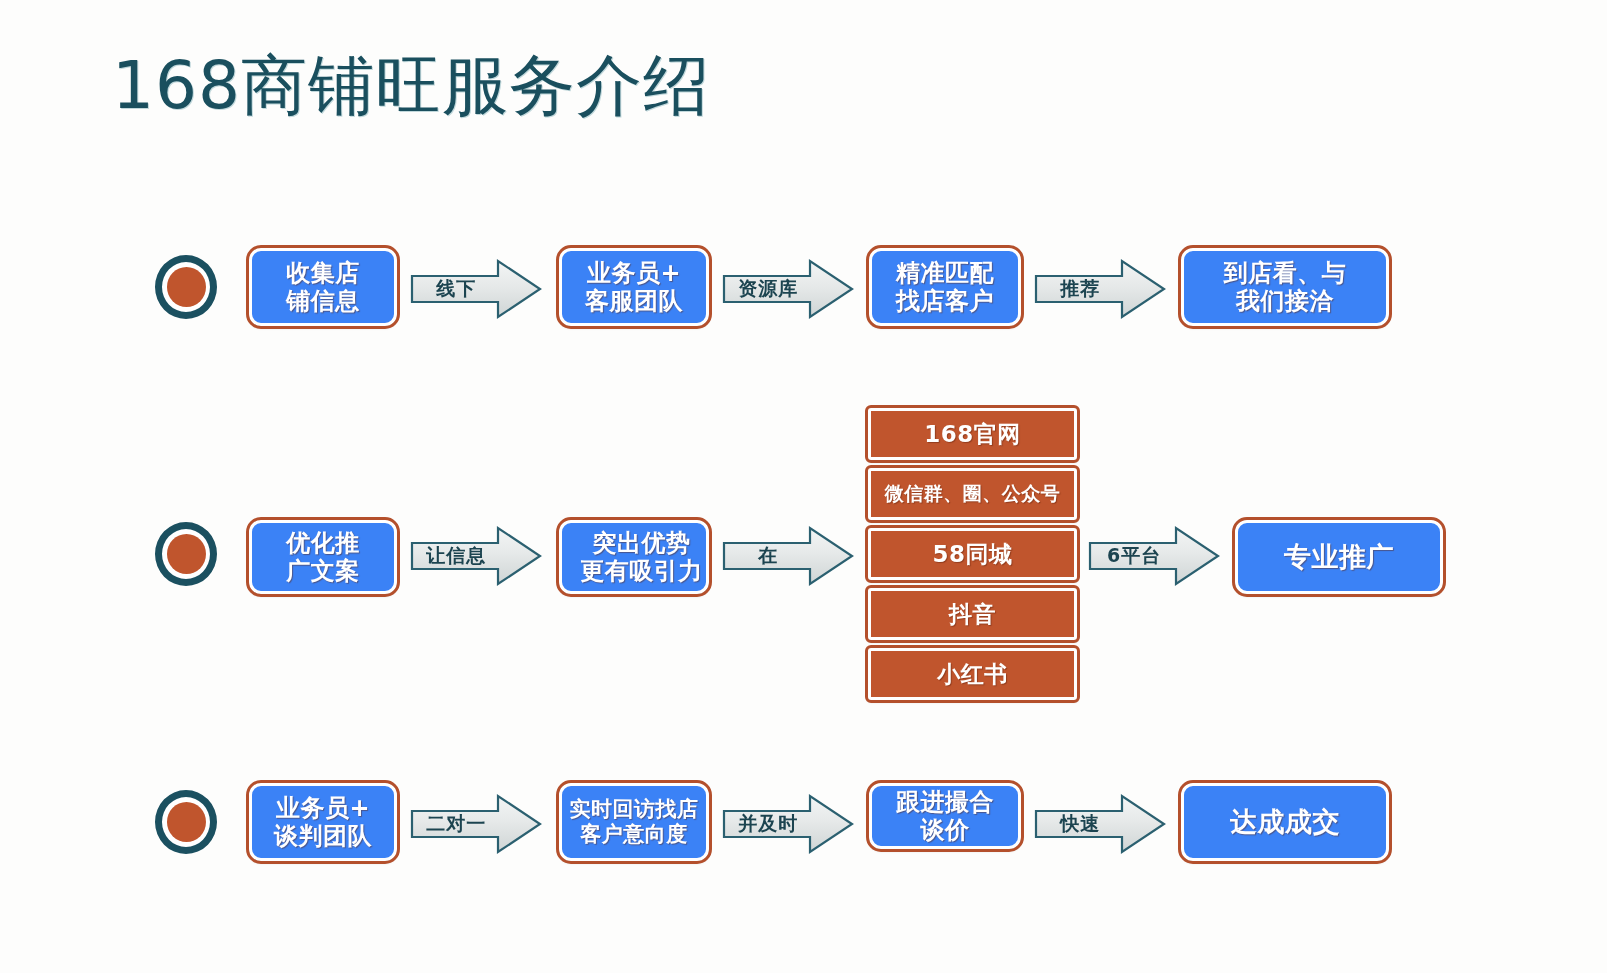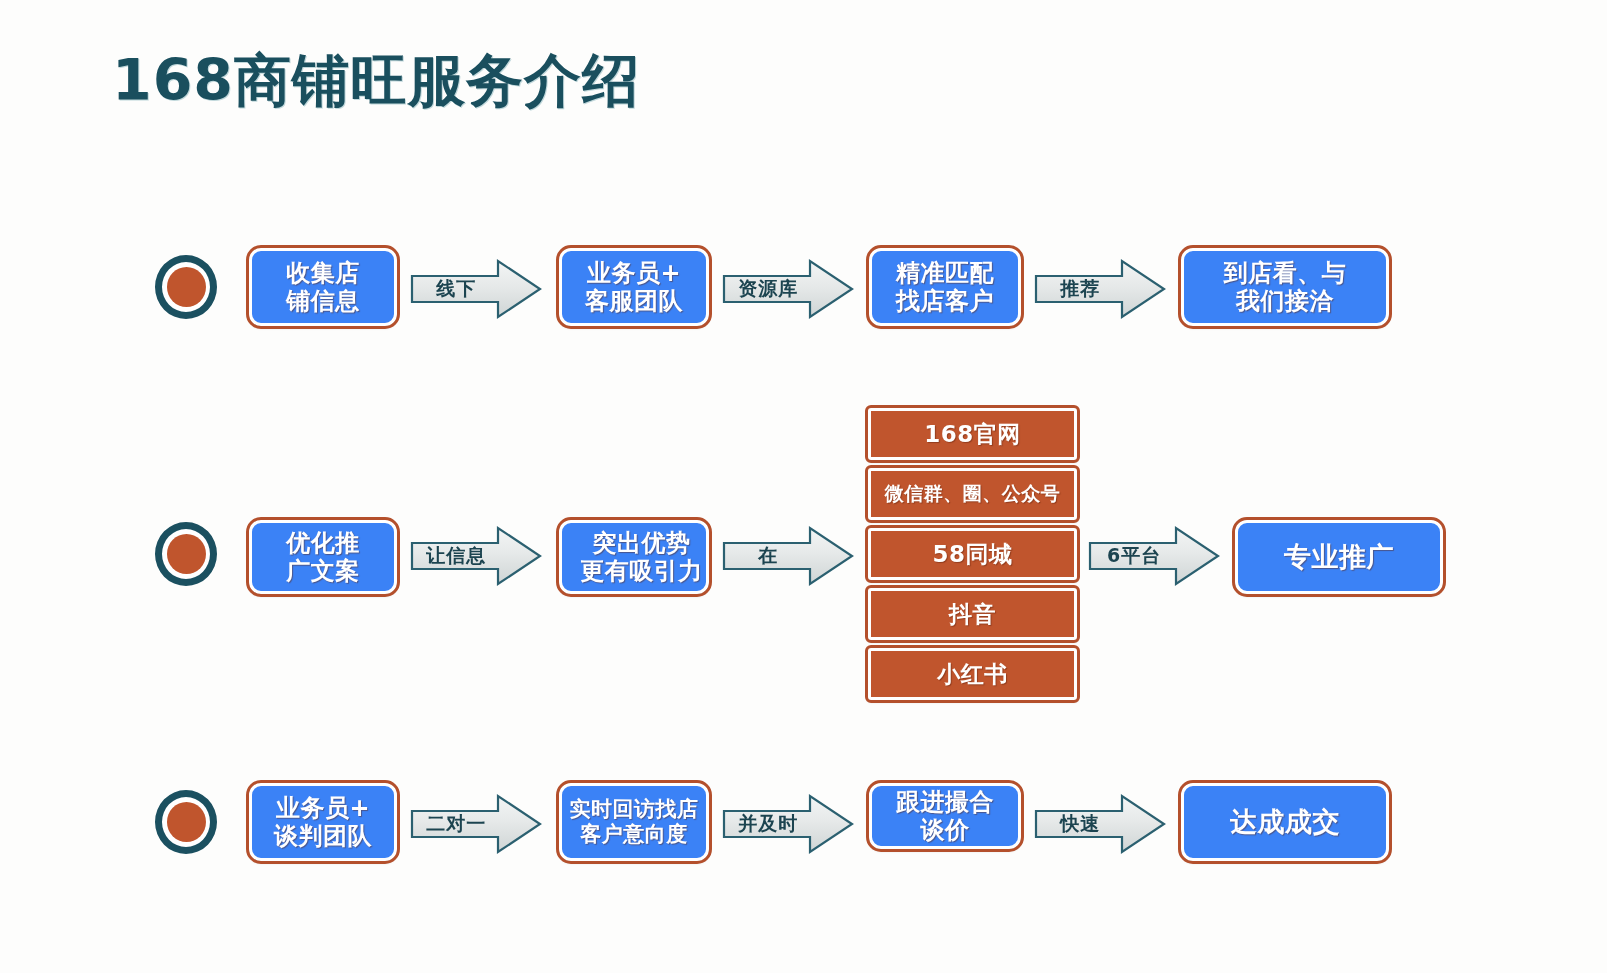--- a/index.html
+++ b/index.html
@@ -14,22 +14,22 @@
     overflow: hidden;
     font-family: "DejaVu Sans", "Liberation Sans", sans-serif;
     background: #fdfdfc;
   }
 
   
   #slide-title {
     position: absolute;
     left: 112px;
     top: 48px;
-    font-size: 57px;
-    font-weight: bold;
+    font-size: 66px;
+    font-weight: normal;
     color: #1a4f5e;
     letter-spacing: 1px;
     line-height: 1.15;
     text-shadow: 1px 1px 0 rgba(120,170,180,.45);
     white-space: nowrap;
   }
 
   
   .flow-row {
     position: absolute;

